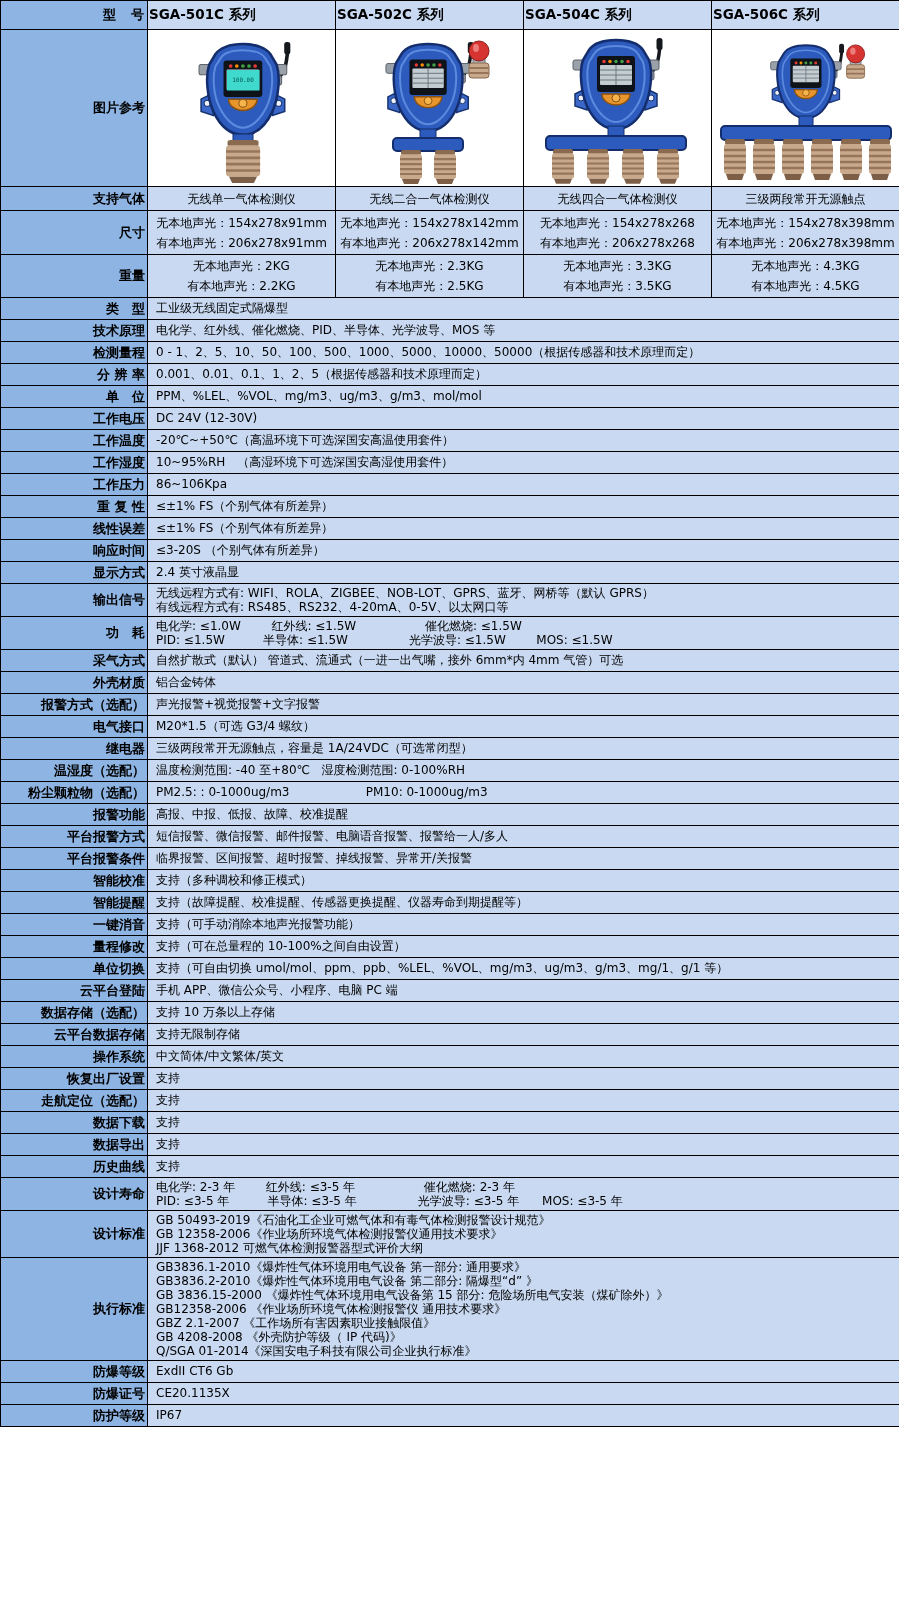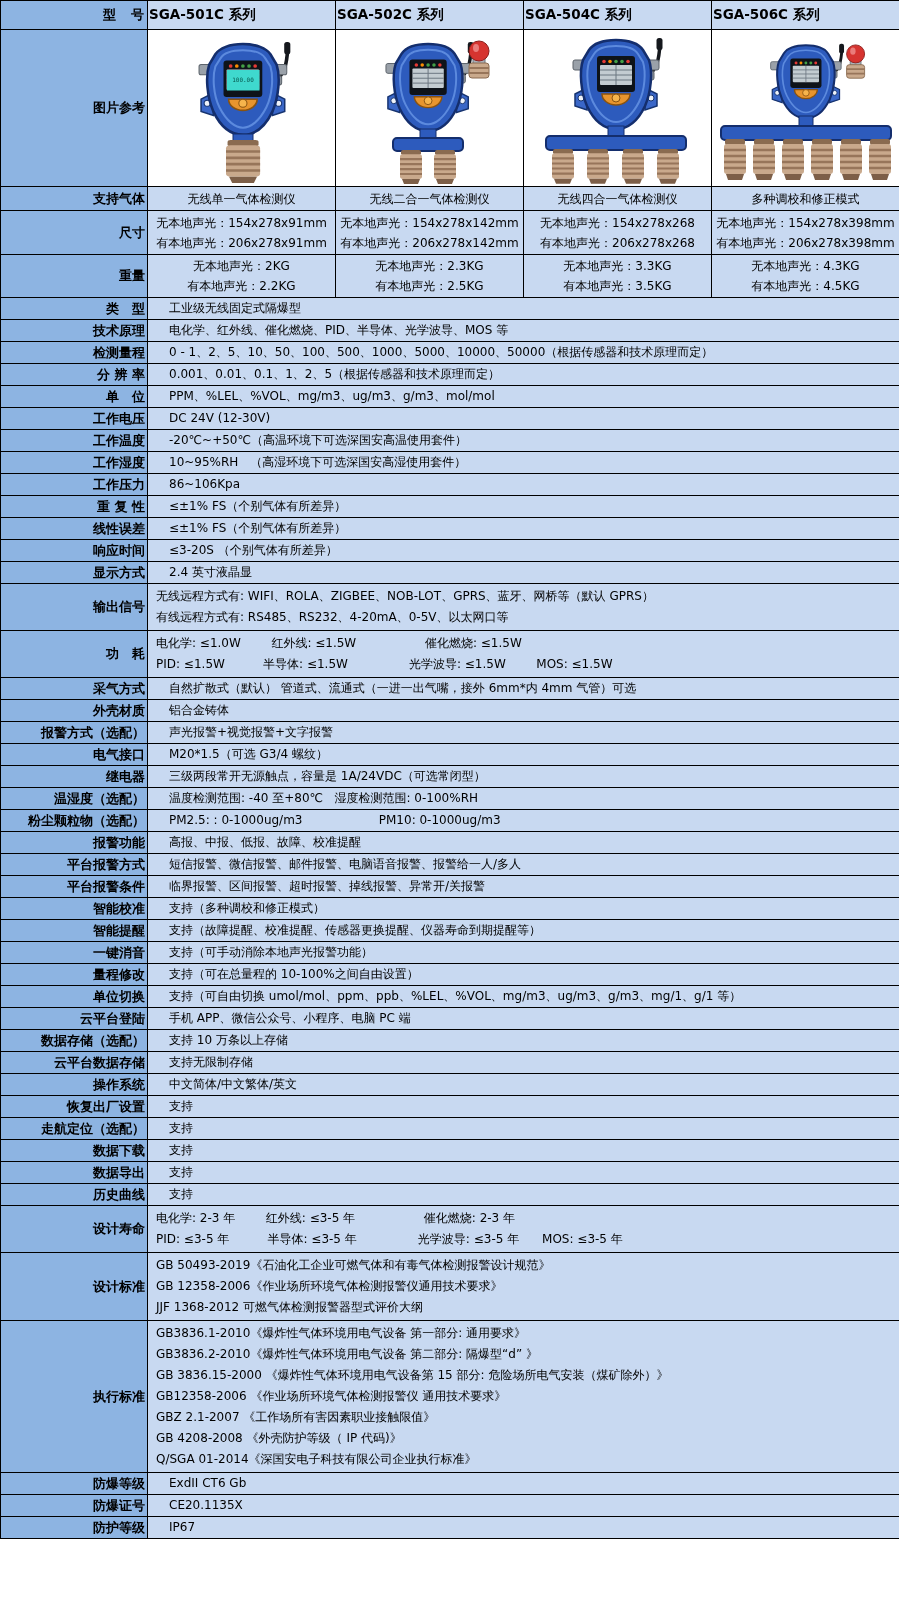--- a/index.html
+++ b/index.html
@@ -8,23 +8,23 @@
         font-family:"DejaVu Sans","Liberation Sans",sans-serif;color:#000;}
   td{border:1px solid #000;overflow:hidden;vertical-align:middle;}
   td.lbl{background:#8DB4E2;font-weight:bold;text-align:right;font-size:13px;padding:1px 2px;}
   td.model{background:#C8D9F1;font-weight:bold;text-align:left;font-size:13.5px;height:26px;}
   td.hdr-lbl{height:26px;letter-spacing:1px;}
   td.imgcell{background:#ffffff;height:156px;padding:0;text-align:center;vertical-align:middle;}
   td.pcell{background:#C8D9F1;font-size:12px;text-align:center;white-space:pre-wrap;line-height:20px;padding:1px 2px;}
   tr.gasrow td.pcell{height:21px;}
   tr.dims td.pcell{height:41px;margin-top:44px;}
   tr.weight td.pcell{height:39px;}
-  td.val{background:#C8D9F1;font-size:12px;text-align:left;white-space:pre-wrap;line-height:19px;padding:1px 21px;}
+  td.val{background:#C8D9F1;font-size:12px;text-align:left;white-space:pre-wrap;line-height:19px;padding:1px 8px;}
   tr.spec td.val{height:19px;}
-  tr.multi td.val{height:auto;line-height:21px;padding:2px 8px;}
+  tr.multi td.val{height:auto;line-height:14px;padding:2px 8px;}
   svg.dev{display:block;margin:0 auto;}
 </style>
 </head>
 <body>
 
 <svg width="0" height="0" style="position:absolute" aria-hidden="true">
   <defs>
     <g id="sym-head">
       <path d="M76,40 C86,34 88,24 89,8" stroke="#15181d" stroke-width="3.5" fill="none" stroke-linecap="round"></path>
       <rect x="85.5" y="2" width="6" height="12" rx="2.5" fill="#15181d"></rect>
@@ -126,21 +126,21 @@
           <use href="#sym-sensor" transform="translate(127,107) scale(1,1)"></use>
           <use href="#sym-sensor" transform="translate(156,107) scale(1,1)"></use>
         </svg>
       </td>
     </tr>
     <tr class="gasrow">
       <td class="lbl">支持气体</td>
       <td class="pcell">无线单一气体检测仪</td>
       <td class="pcell">无线二合一气体检测仪</td>
       <td class="pcell">无线四合一气体检测仪</td>
-      <td class="pcell">多种调校和修正模式</td>
+      <td class="pcell">三级两段常开无源触点</td>
     </tr>
     <tr class="dims">
       <td class="lbl">尺寸</td>
       <td class="pcell">无本地声光：154x278x91mm
 有本地声光：206x278x91mm</td>
       <td class="pcell">无本地声光：154x278x142mm
 有本地声光：206x278x142mm</td>
       <td class="pcell">无本地声光：154x278x268
 有本地声光：206x278x268</td>
       <td class="pcell">无本地声光：154x278x398mm

